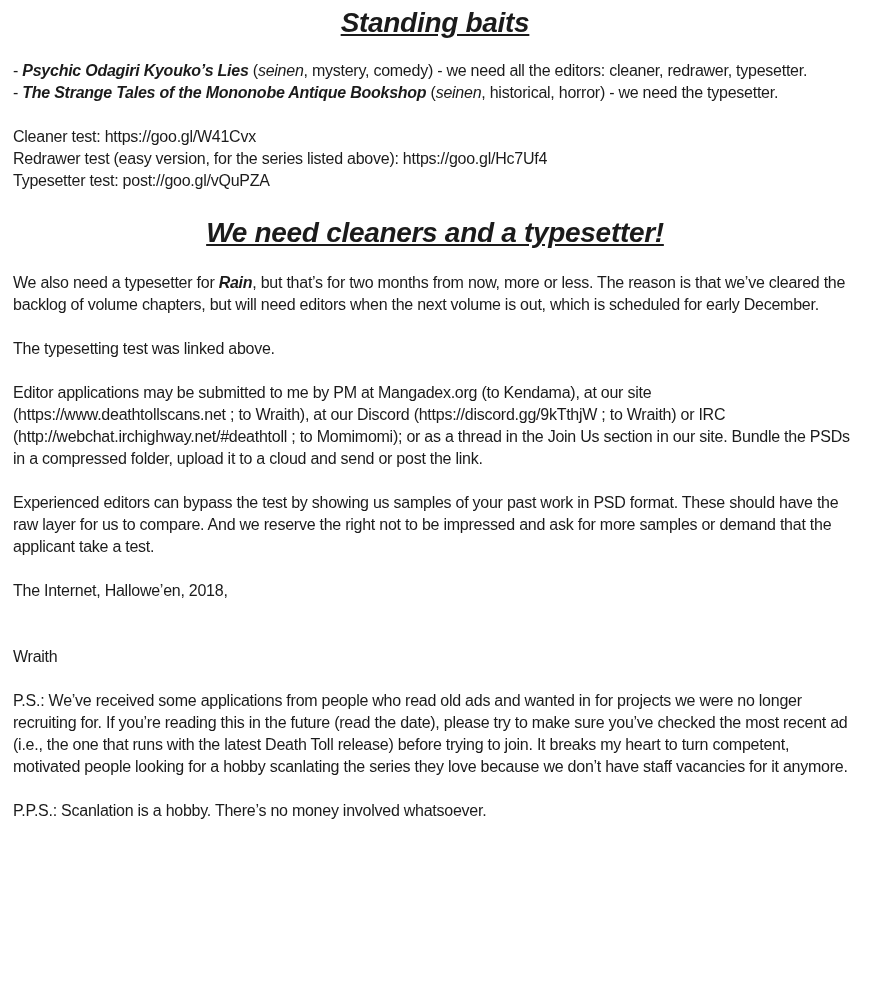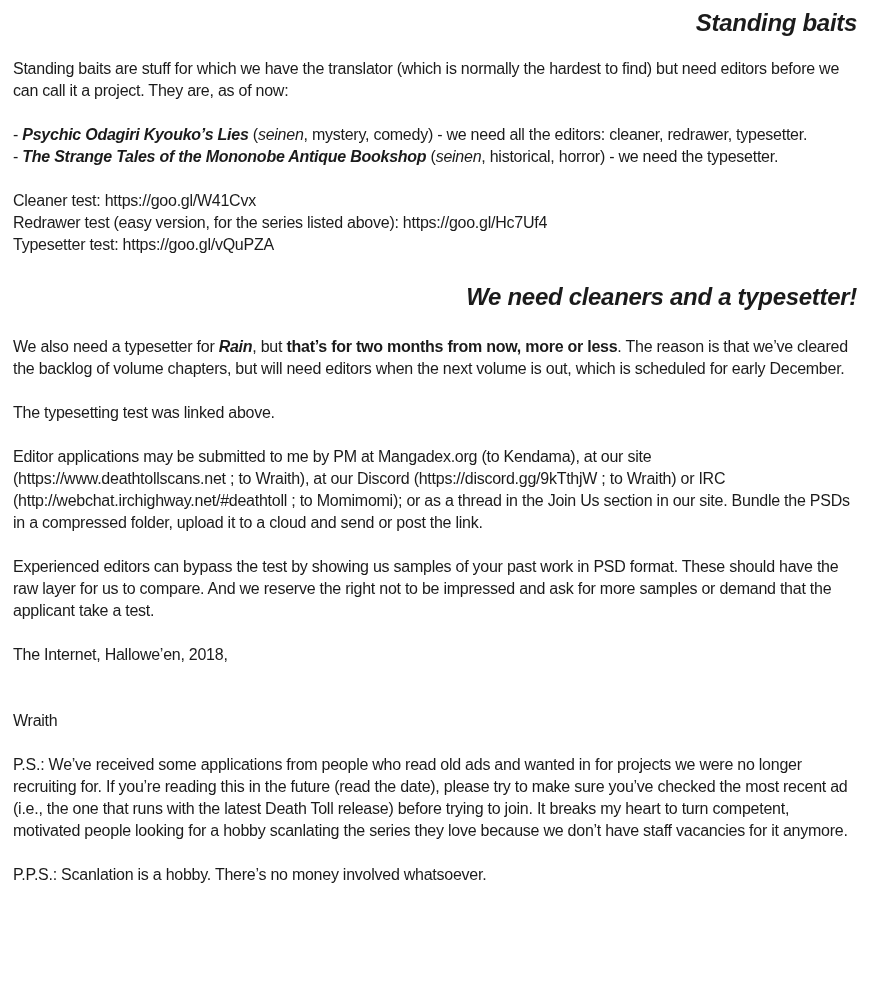--- a/index.html
+++ b/index.html
@@ -16,58 +16,58 @@
     font-size: 16px;
     line-height: 22px;
     letter-spacing: -0.25px;
   }
   .page {
     padding: 6px 13px 0 13px;
     box-sizing: border-box;
     width: 870px;
   }
   h1.doc-title, h2.doc-title {
-    text-align: right;
-    font-size: 24px;
+    text-align: center;
+    font-size: 28px;
     line-height: 30px;
     font-weight: bold;
     font-style: italic;
     margin: 0;
     letter-spacing: -0.3px;
+    text-decoration: underline;
   }
   h1.doc-title { margin: 2px 0 20px 0; }
   h2.doc-title { margin: 26px 0 24px 0; }
   p { margin: 0 0 22px 0; }
   .bi { font-weight: bold; font-style: italic; margin-top: 44px; }
   .i  { font-style: italic; }
-  .b  { font-weight: bold; }
+  .b  { font-weight: normal; }
   .sig { }
   .sig-date { margin-bottom: 44px; }
   .sig-block { margin-bottom: 22px; }
 </style>
 </head>
 <body>
 
 <div class="page">
 
   <h1 class="doc-title">Standing baits</h1>
 
-  <p>Standing baits are stuff for which we have the translator (which is normally the hardest to find) but need editors before we can call it a project. They are, as of now:</p>
 
   <p class="tight-lines">
     </p>
     <div><span>- </span><span class="bi">Psychic Odagiri Kyouko’s Lies</span><span> (</span><span class="i">seinen</span><span>, mystery, comedy) - we need all the editors: cleaner, redrawer, typesetter.</span></div>
     <div><span>- </span><span class="bi">The Strange Tales of the Mononobe Antique Bookshop</span><span> (</span><span class="i">seinen</span><span>, historical, horror) - we need the typesetter.</span></div>
   <p></p>
 
   <p class="tight-lines">
     </p>
     <div>Cleaner test: https://goo.gl/W41Cvx</div>
     <div>Redrawer test (easy version, for the series listed above): https://goo.gl/Hc7Uf4</div>
-    <div>Typesetter test: https://goo.gl/vQuPZA</div>
+    <div>Typesetter test: post://goo.gl/vQuPZA</div>
   <p></p>
 
 
   <h2 class="doc-title">We need cleaners and a typesetter!</h2>
 
 
   <p><span>We also need a typesetter for </span><span class="bi">Rain</span><span>, but </span><span class="b">that’s for two months from now, more or less</span><span>. The reason is that we’ve cleared the backlog of volume chapters, but will need editors when the next volume is out, which is scheduled for early December.</span></p>
 
   <p>The typesetting test was linked above.</p>
 

